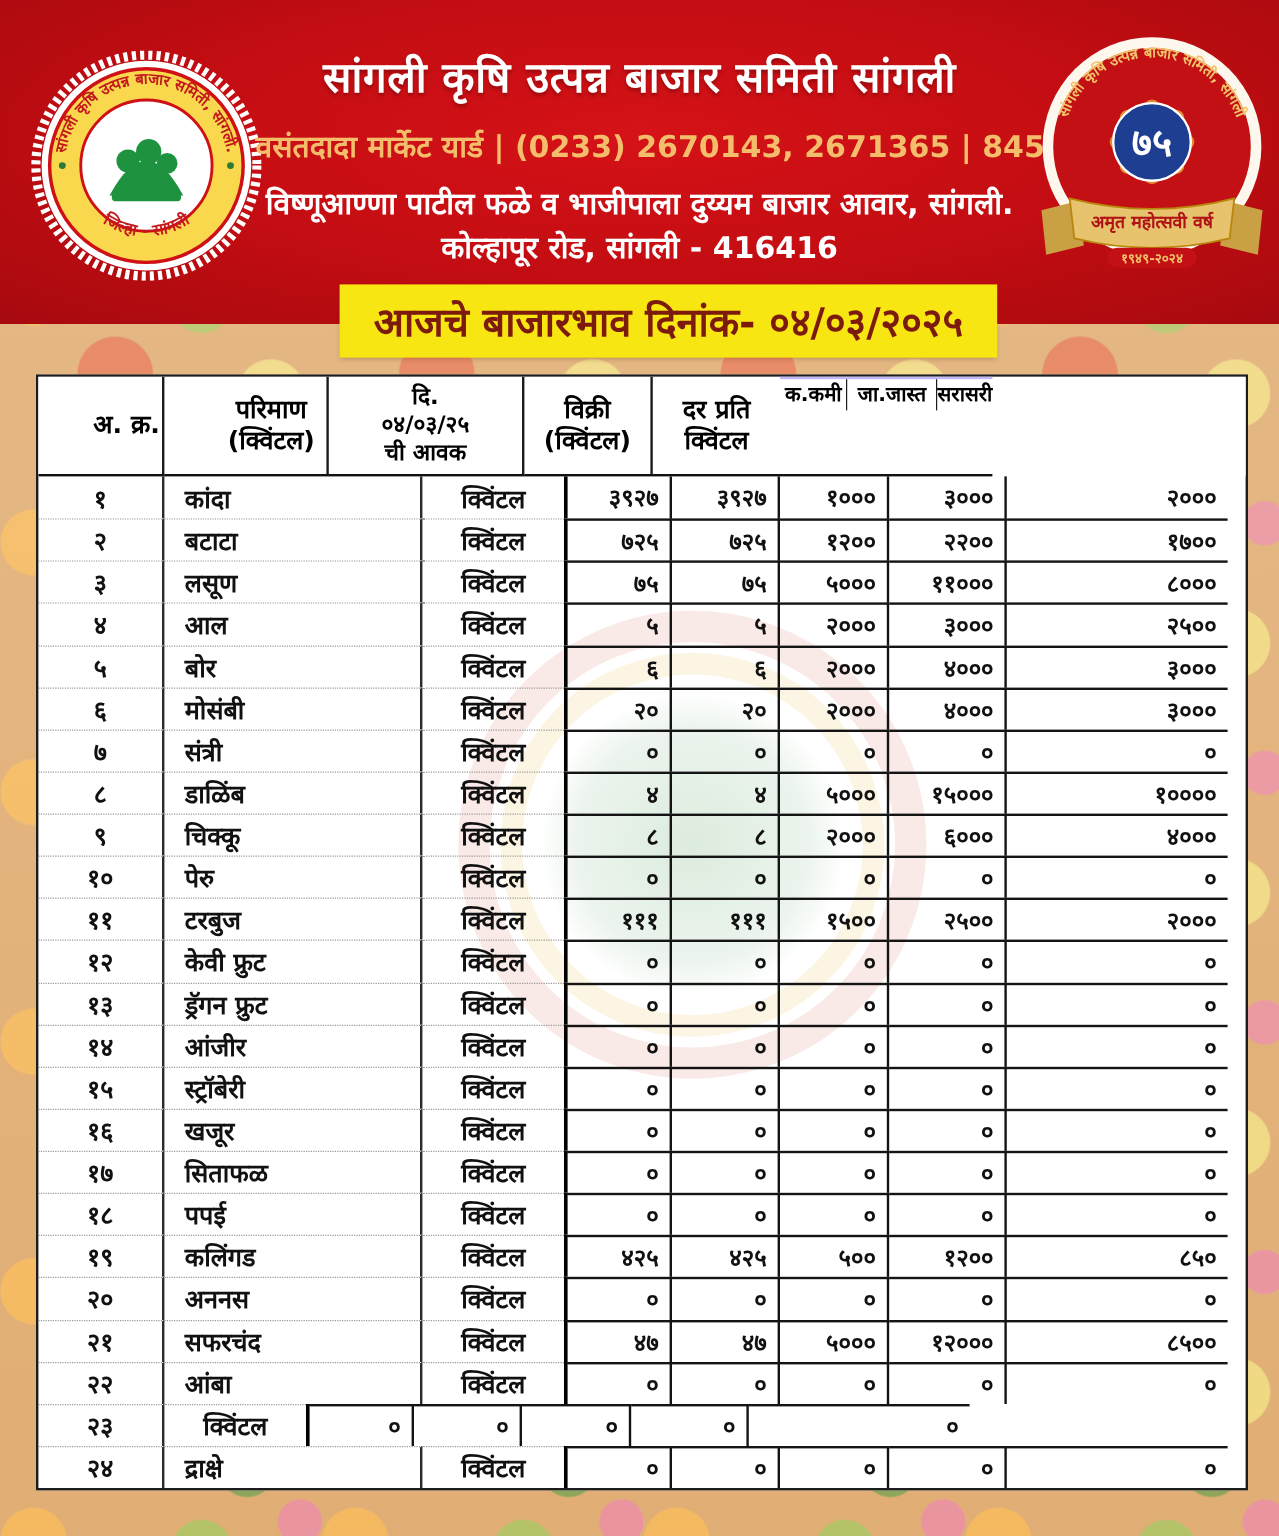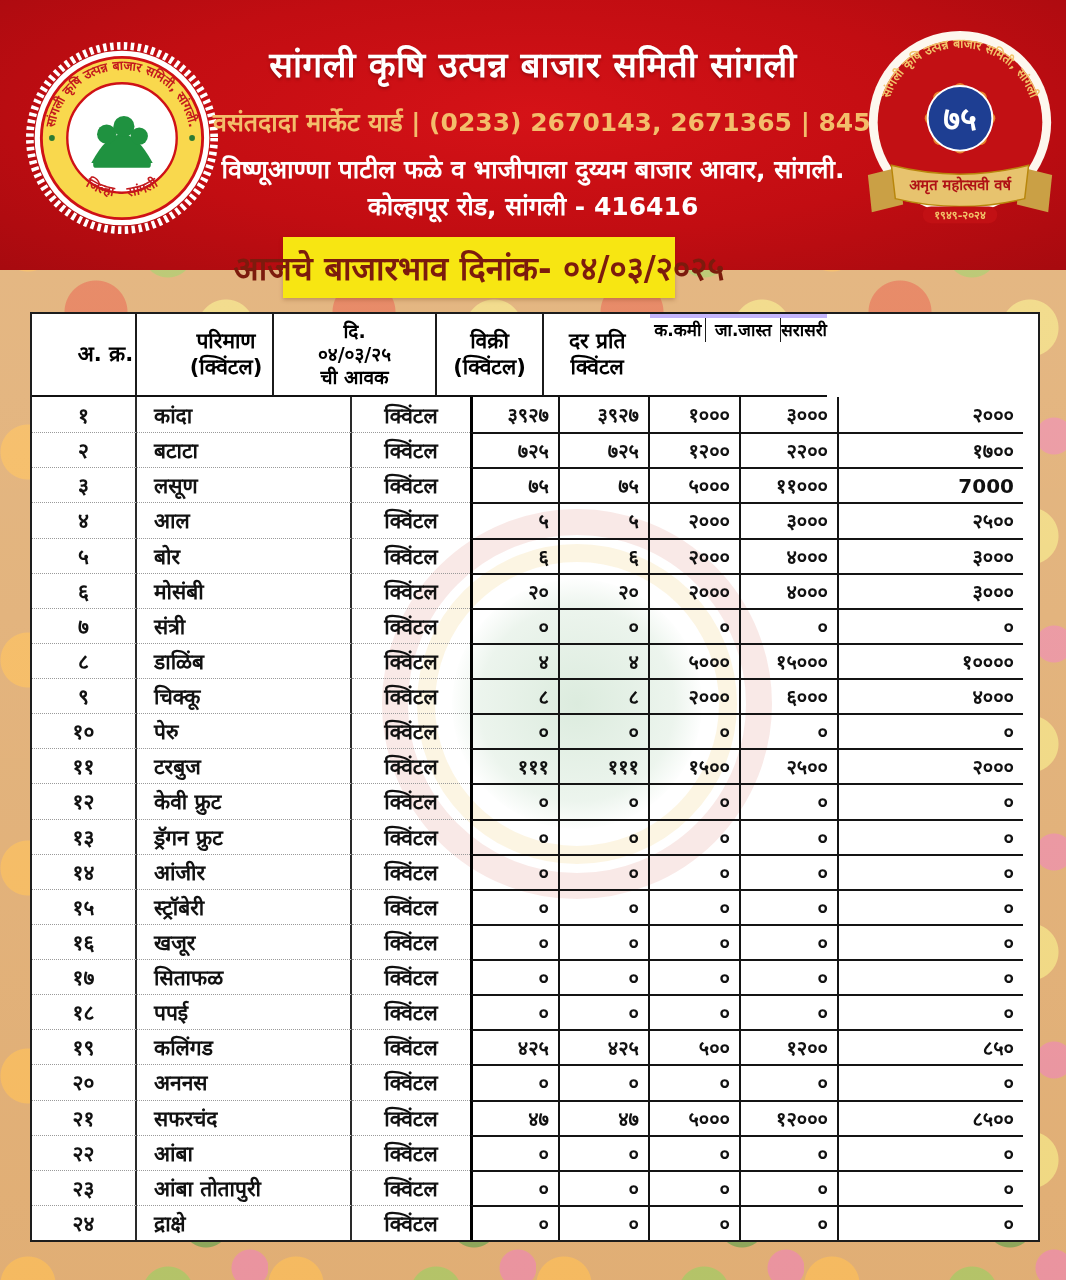--- a/index.html
+++ b/index.html
@@ -29,21 +29,21 @@
   .mast-text { position:absolute; left:213px; top:40px; width:640px; text-align:center; }
   .mast-title { font-size:35px; font-weight:800; color:#ffffff; white-space:nowrap; letter-spacing:.5px;
     text-shadow:0 2px 3px rgba(60,0,0,.35); }
   .mast-contact { margin-top:17px; font-size:25px; font-weight:700; color:#f3bd6b; white-space:nowrap; }
   .mast-addr1 { margin-top:13px; font-size:25px; font-weight:600; color:#ffffff; white-space:nowrap; }
   .mast-addr2 { margin-top:3px; font-size:25px; font-weight:600; color:#ffffff; }
   .seal-left  { position:absolute; left:26px;  top:42px;  width:192px; height:192px; }
   .anniv-logo { position:absolute; left:862px; top:28px;  width:196px; height:208px; }
 
   
-  .date-banner { position:absolute; left:283px; top:237px; width:392px; height:61px; z-index:3;
+  .date-banner { position:absolute; left:283px; top:237px; width:548px; height:61px; z-index:3;
     background:#f7e612; display:flex; align-items:center; justify-content:center;
     box-shadow:0 2px 4px rgba(90,40,0,.25); }
   .date-banner span { font-size:33px; font-weight:800; color:#7c1b0d; white-space:nowrap; }
 
   
   .rates-table { position:absolute; left:30px; top:312px; width:1010px; height:930px; z-index:2;
     background:#ffffff; border:2px solid #1d1d1d; display:flex; flex-direction:column; }
   .watermark { position:absolute; border-radius:50%; pointer-events:none; z-index:0; }
   .wm-red    { left:350px; top:195px; width:390px; height:390px; border:26px solid rgba(198,57,40,.11); }
   .wm-yellow { left:385px; top:230px; width:320px; height:320px; border:18px solid rgba(233,186,54,.14); }
@@ -54,21 +54,21 @@
   .hc { display:flex; align-items:center; justify-content:center; text-align:center;
     font-weight:700; font-size:21px; line-height:1.22; white-space:pre-line;
     border-right:2px solid #1b1b1b; border-bottom:2.5px solid #111; }
   .hc.c-serial { width:105px;padding-left:44px; }
   .hc.c-item   { width:215px; }
   .hc.c-unit   { width:137px;padding-left:43px; }
   .hc.c-arrival{ width:163px; font-size:19px; }
   .hc.c-sale   { width:107px; }
   .hc.c-rate   { width:283px; border-right:none; padding:0; align-items:stretch; }
   .rate-top { flex:1; display:flex; align-items:center; justify-content:center; font-weight:700; font-size:21px; }
-  .rate-sub { height:28px; display:flex; border-top:4px solid #c4b5fd; }
+  .rate-sub { height:28px; display:flex; border-top:2px solid #c4b5fd; }
   .rate-sub div { display:flex; align-items:center; justify-content:center; font-weight:700; font-size:17px;
     border-right:1.5px solid #1b1b1b; }
   .rate-sub div:last-child { border-right:none; }
   .sub-min { width:56px; } .sub-max { width:75px; } .sub-avg { flex:1; }
 
   .tbody { position:relative; z-index:1; flex:1; display:flex; flex-direction:column; }
   .row { flex:1; display:flex; }
   .cell { display:flex; align-items:center; font-weight:700; font-size:21px; color:#111; }
   .c1 { width:105px; justify-content:center; border-right:2px solid #2a2a2a; }
   .c2 { width:215px; padding-left:17px; border-right:2px solid #2a2a2a; }
@@ -204,21 +204,21 @@
     <div class="cell num n5">१७००</div>
   </div>
         <div class="row">
     <div class="cell c1">३</div>
     <div class="cell c2">लसूण</div>
     <div class="cell c3">क्विंटल</div>
     <div class="cell num n1">७५</div>
     <div class="cell num n2">७५</div>
     <div class="cell num n3">५०००</div>
     <div class="cell num n4">११०००</div>
-    <div class="cell num n5">7000</div>
+    <div class="cell num n5">८०००</div>
   </div>
         <div class="row">
     <div class="cell c1">४</div>
     <div class="cell c2">आल</div>
     <div class="cell c3">क्विंटल</div>
     <div class="cell num n1">५</div>
     <div class="cell num n2">५</div>
     <div class="cell num n3">२०००</div>
     <div class="cell num n4">३०००</div>
     <div class="cell num n5">२५००</div>
@@ -398,21 +398,20 @@
     <div class="cell c2">आंबा</div>
     <div class="cell c3">क्विंटल</div>
     <div class="cell num n1">०</div>
     <div class="cell num n2">०</div>
     <div class="cell num n3">०</div>
     <div class="cell num n4">०</div>
     <div class="cell num n5">०</div>
   </div>
         <div class="row">
     <div class="cell c1">२३</div>
-    <div class="cell c2">आंबा तोतापुरी</div>
     <div class="cell c3">क्विंटल</div>
     <div class="cell num n1">०</div>
     <div class="cell num n2">०</div>
     <div class="cell num n3">०</div>
     <div class="cell num n4">०</div>
     <div class="cell num n5">०</div>
   </div>
         <div class="row">
     <div class="cell c1">२४</div>
     <div class="cell c2">द्राक्षे</div>

